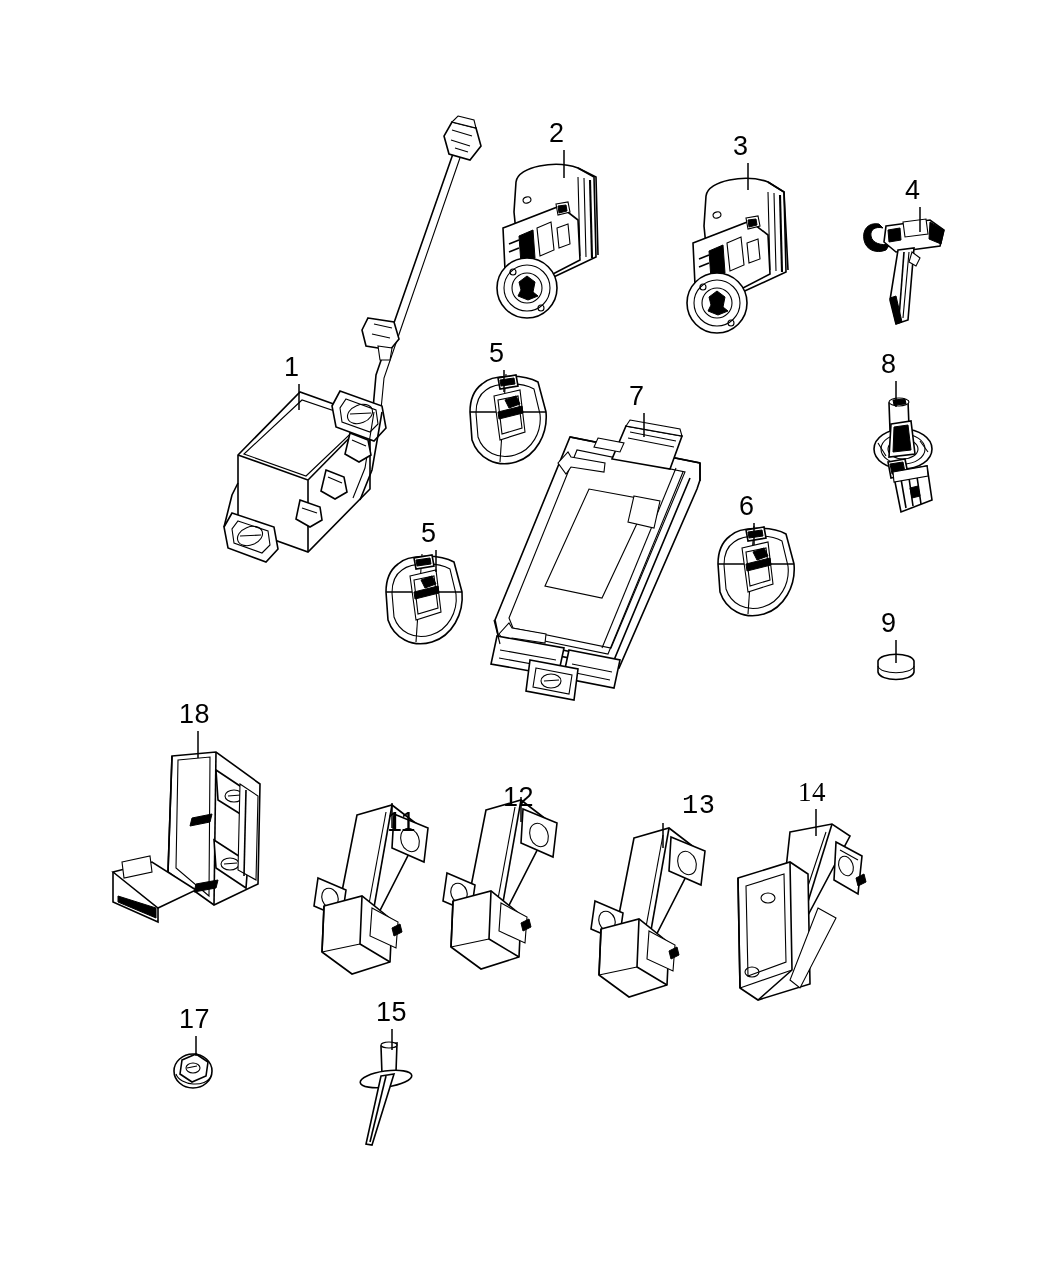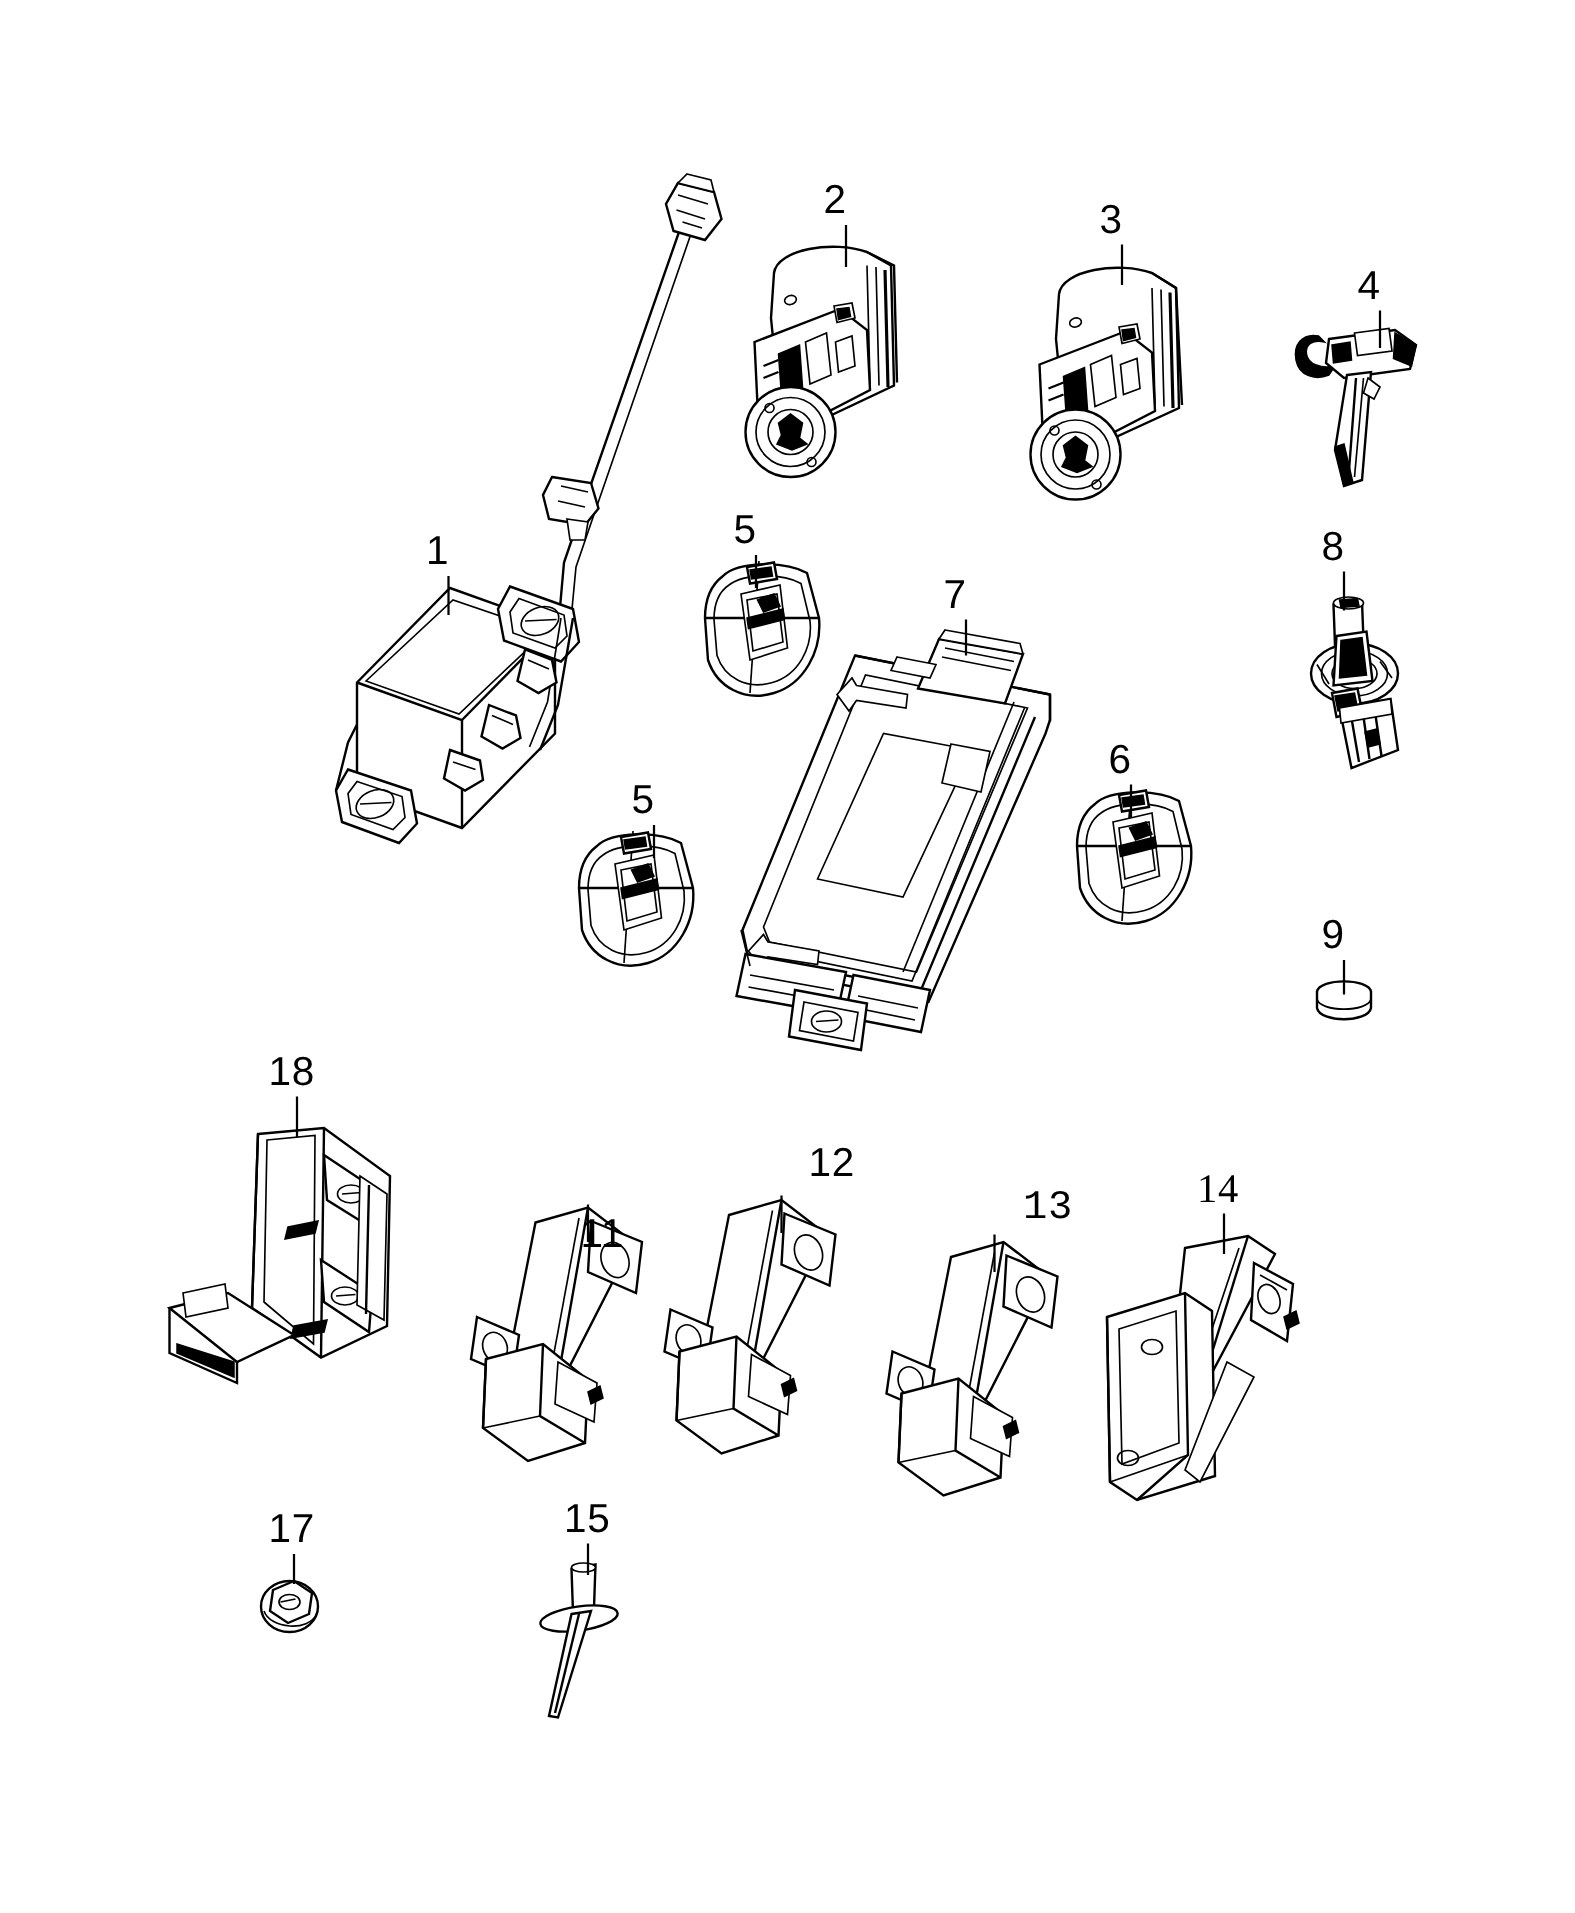--- a/index.html
+++ b/index.html
@@ -364,19 +364,19 @@
 <div class="callout" style="left:733px;top:133px;">3</div>
 <div class="callout" style="left:905px;top:177px;">4</div>
 <div class="callout" style="left:489px;top:340px;">5</div>
 <div class="callout" style="left:421px;top:520px;">5</div>
 <div class="callout" style="left:739px;top:493px;">6</div>
 <div class="callout" style="left:629px;top:383px;">7</div>
 <div class="callout" style="left:881px;top:351px;">8</div>
 <div class="callout" style="left:881px;top:610px;">9</div>
 <div class="callout" style="left:179px;top:701px;">18</div>
 <div class="callout" style="left:375px;top:809px;margin-left:12px;">11</div>
-<div class="callout" style="left:503px;top:762px;margin-left:36px;">12</div>
+<div class="callout" style="left:503px;top:784px;">12</div>
 <div class="callout" style="left:682px;top:793px;font-family:Liberation Mono, monospace;">13</div>
 <div class="callout" style="left:798px;top:779px;font-family:Liberation Serif, serif;">14</div>
 <div class="callout" style="left:179px;top:1006px;">17</div>
 <div class="callout" style="left:376px;top:999px;">15</div>
 
 </div>
 
 </body></html>

